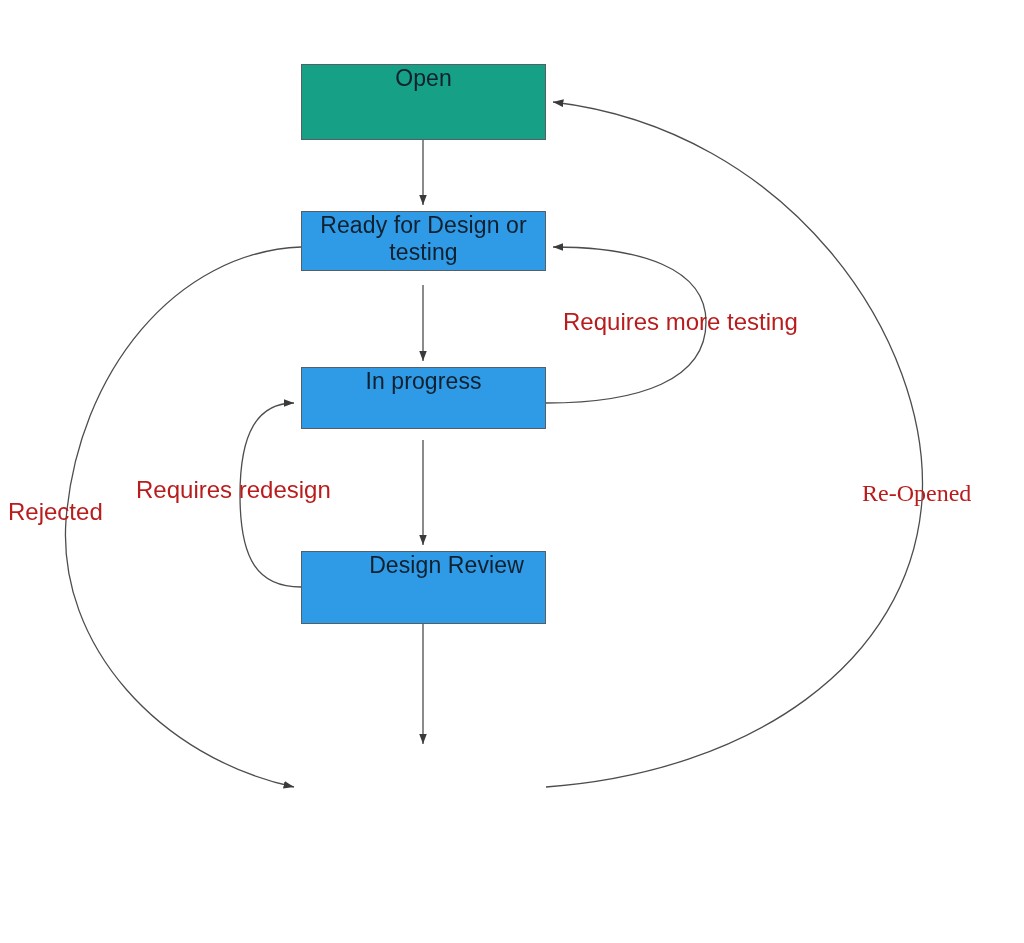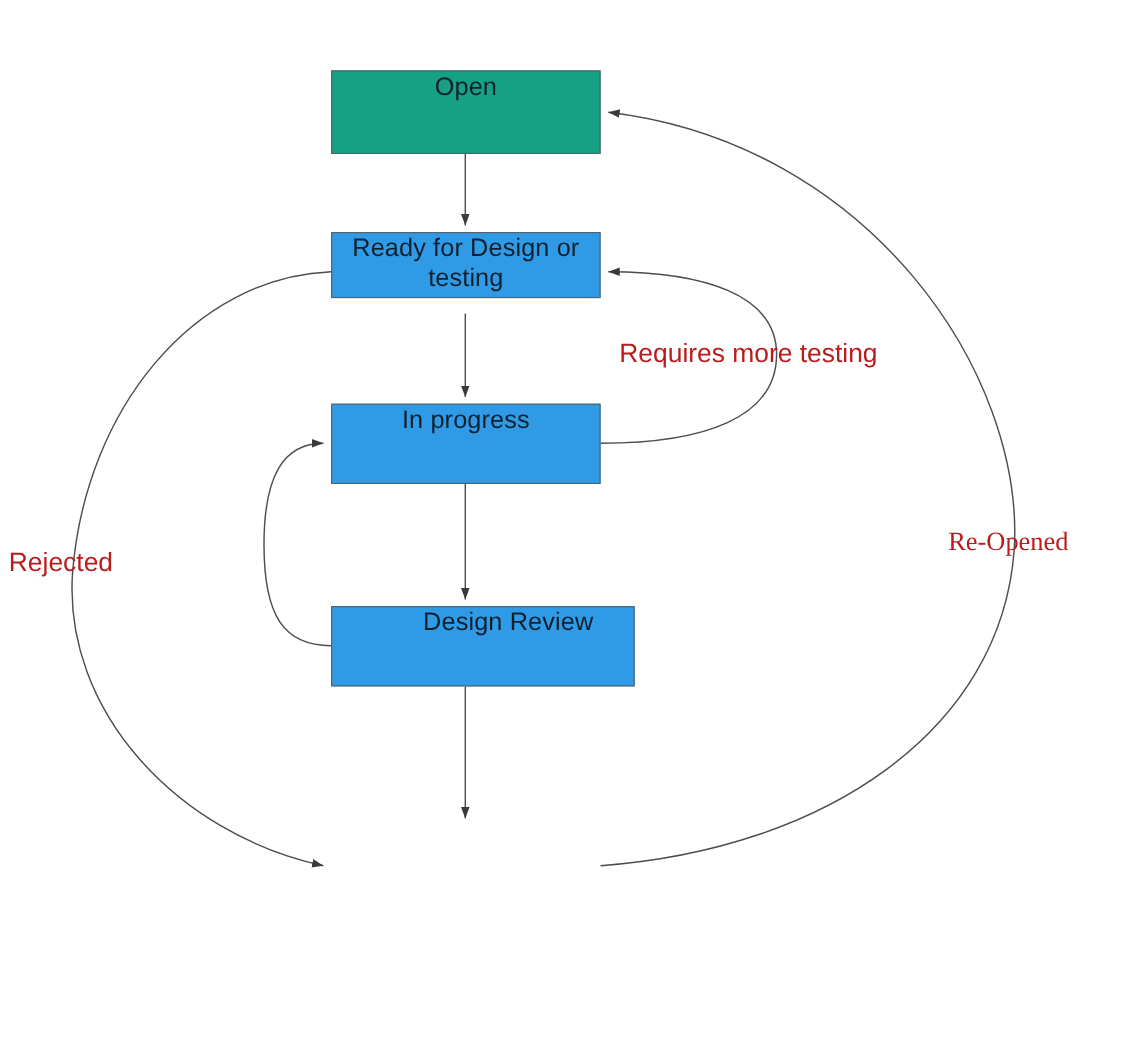--- a/index.html
+++ b/index.html
@@ -99,30 +99,31 @@
 
   <div class="node" style="left:301px; top:64px; width:245px; height:76px; background:#16a085;">
     <span class="node-label">Open</span>
   </div>
 
   <div class="node" style="left:301px; top:211px; width:245px; height:60px; background:#2f9ae5;">
     <span class="node-label">Ready for Design or
 testing</span>
   </div>
 
-  <div class="node" style="left:301px; top:367px; width:245px; height:73px; background:#2f9ae5;">
+  <div class="node" style="left:301px; top:367px; width:245px; height:62px; background:#2f9ae5;">
     <span class="node-label">In progress</span>
   </div>
 
-  <div class="node" style="left:301px; top:551px; width:276px; height:73px; background:#2f9ae5;padding-left:46px;">
+  <div class="node" style="left:301px; top:551px; width:245px; height:73px; background:#2f9ae5;padding-left:46px;">
     <span class="node-label">Design Review</span>
   </div>
 
 
 
   <div class="edge-label" style="left:563px; top:308px;">Requires more testing</div>
 
+  <div class="edge-label" style="left:136px; top:476px;">Requires redesign</div>
 
   <div class="edge-label" style="left:8px; top:498px;">Rejected</div>
 
   <div class="edge-label" style="left:862px; top:480px;font-family:Liberation Serif, serif;">Re-Opened</div>
 
 </div>
 
 </body></html>

